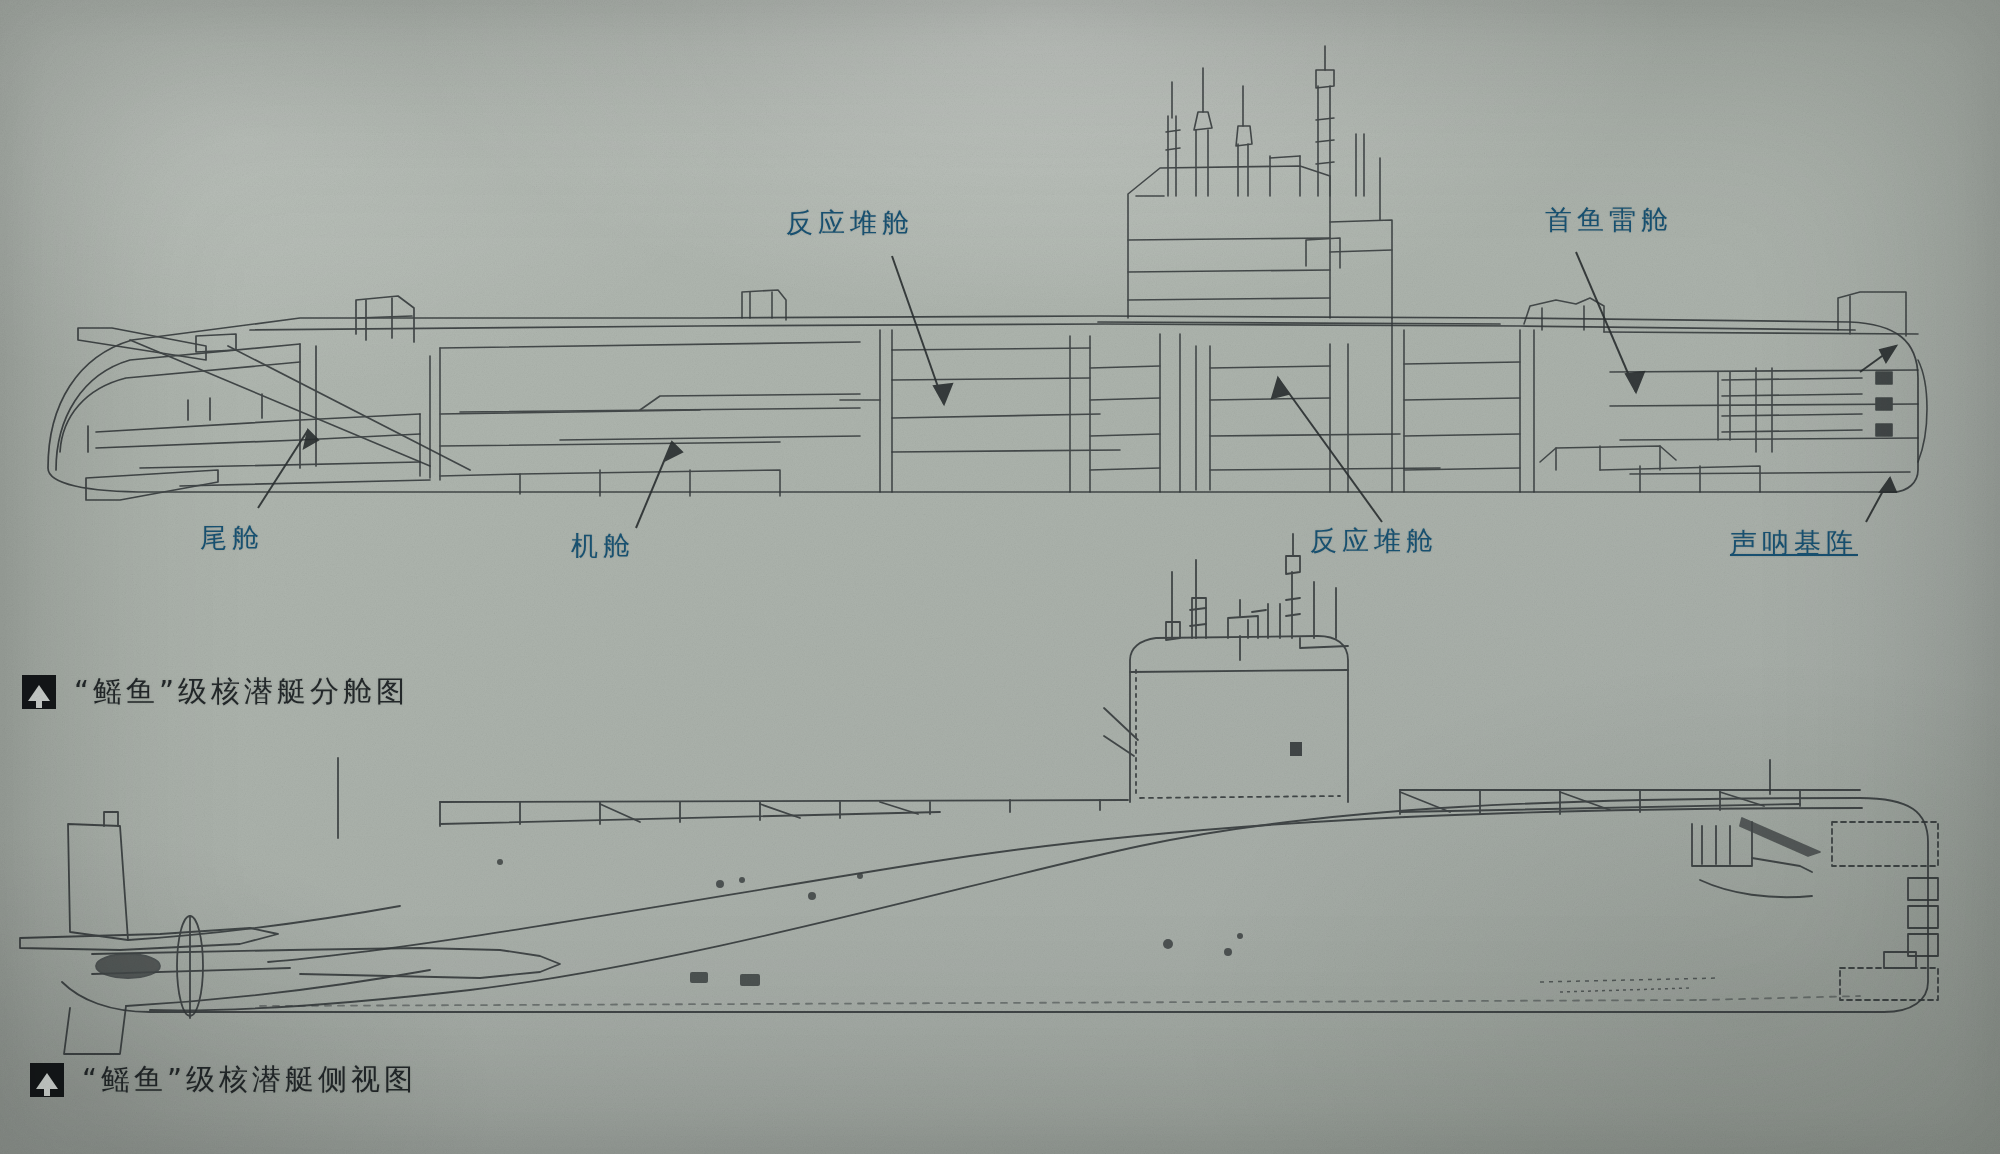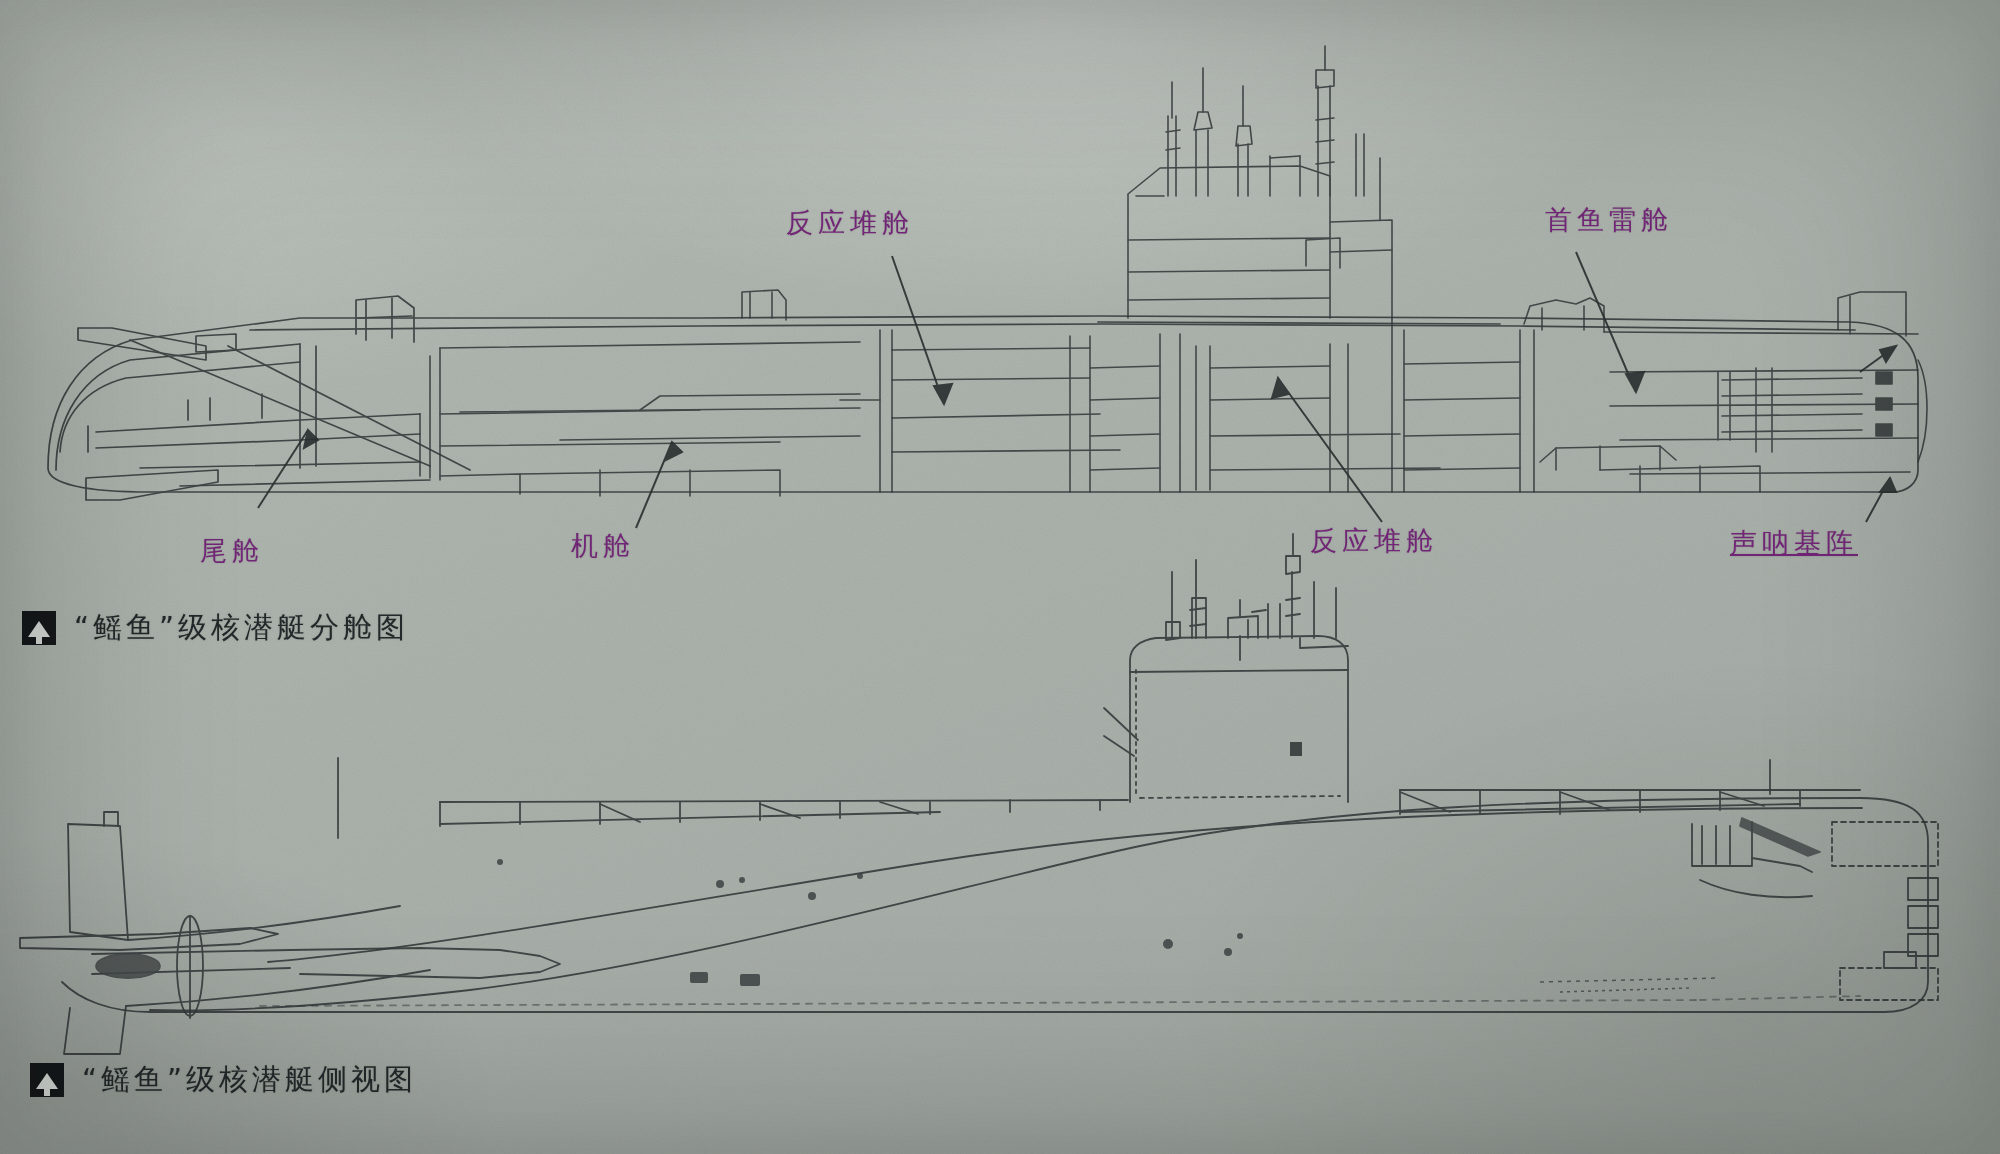--- a/index.html
+++ b/index.html
@@ -25,21 +25,21 @@
   #vignette{
     position:absolute;inset:0;pointer-events:none;
     box-shadow:inset 0 0 190px 60px rgba(0,0,0,0.16), inset 0 0 60px 10px rgba(0,0,0,0.06);
   }
   
   .dwg{position:absolute;left:0;top:0;width:2000px;height:1154px;pointer-events:none;}
   
   .lbl{
     position:absolute;
     font-family:"DejaVu Sans","Liberation Sans",sans-serif;
-    color:#701a75;
+    color:#0c4a6e;
     font-size:27px;
     letter-spacing:5px;
     white-space:nowrap;
     text-shadow:0 0 2px rgba(120,128,120,.55);
     opacity:.92;
   }
   .caption{
     position:absolute;
     display:flex;align-items:center;gap:18px;
     color:#23282a;
@@ -284,26 +284,26 @@
     <path d="M1278,378 L1288,394 L1272,398 Z"></path>
     <line x1="1866" y1="522" x2="1890" y2="478"></line>
     <path d="M1890,478 L1880,492 L1896,492 Z"></path>
     <line x1="1860" y1="372" x2="1896" y2="346"></line>
     <path d="M1896,346 L1880,350 L1886,362 Z"></path>
   </g>
 </svg>
 
 <div class="lbl" style="left:786px;top:205px;">反应堆舱</div>
 <div class="lbl" style="left:1500px;top:202px;margin-left:45px;">首鱼雷舱</div>
-<div class="lbl" style="left:200px;top:533px;">尾舱</div>
+<div class="lbl" style="left:200px;top:520px;">尾舱</div>
 <div class="lbl" style="left:571px;top:528px;">机舱</div>
 <div class="lbl" style="left:1310px;top:523px;">反应堆舱</div>
 <div class="lbl" style="left:1730px;top:525px;text-decoration:underline;">声呐基阵</div>
 
-<div class="caption" style="left:22px;top:608px;">
+<div class="caption" style="left:22px;top:672px;">
   <span class="capmark"></span>
   <span class="captext">“鳐鱼”级核潜艇分舱图</span>
 </div>
 
 <svg class="dwg" viewBox="0 0 2000 1154">
   <g fill="none" stroke="#33383a" stroke-width="1.8" stroke-linejoin="round" stroke-linecap="round" opacity="0.88">
 
     <path d="M150,1010 C230,1012 330,1006 470,990
              C700,962 980,880 1140,846
              C1330,806 1560,798 1860,798

